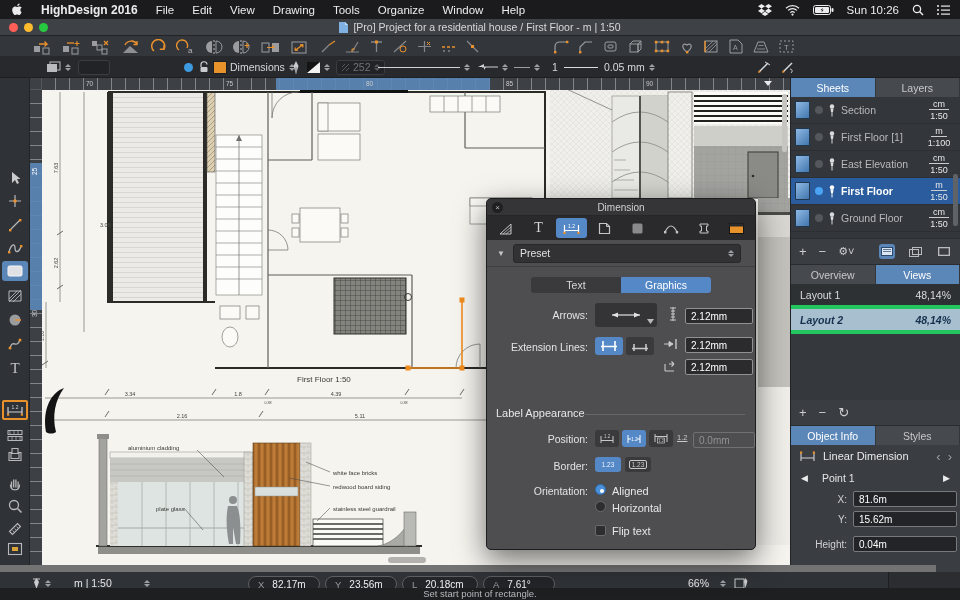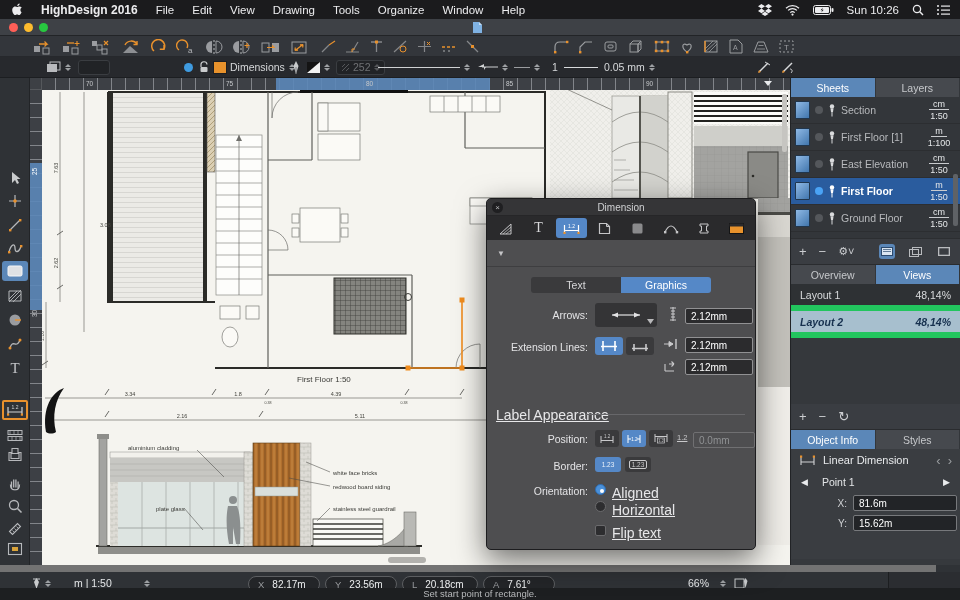--- a/index.html
+++ b/index.html
@@ -69,21 +69,21 @@
   .dot.on{background:#4aa3f5;}
   .sname{flex:1;font-size:10.5px;color:#b7b9bc;white-space:nowrap;overflow:hidden;}
   .sel .sname{color:#fff;font-weight:bold;}
   .frac{display:flex;flex-direction:column;align-items:center;min-width:32px;font-size:9px;color:#e6e8ea;}
   .frac .u{border-bottom:1px solid #c9cbce;padding:0 4px;line-height:10px;}
   .frac .s{line-height:10px;padding-top:1px;}
   .bbar{height:25px;display:flex;align-items:center;padding:0 8px;gap:12px;background:#3a3d42;border-bottom:1px solid #2a2c2f;color:#cbcdd0;font-size:13px;}
   .bbar .sp{flex:1;}
   .vmico{display:flex;align-items:center;justify-content:center;width:18px;height:15px;border-radius:3px;}
   .vmico.on{background:#5b87b8;}
-  .lrow{height:21px;display:flex;justify-content:space-between;align-items:center;padding:0 9px;font-size:10.5px;color:#d9dbdd;background:#2e3134;border-bottom:6px solid #22c55e;}
+  .lrow{height:21px;display:flex;justify-content:space-between;align-items:center;padding:0 9px;font-size:10.5px;color:#d9dbdd;background:#2e3134;border-bottom:4px solid #22c55e;}
   .lrow.sel{background:#a7bfce;color:#16304e;font-style:italic;font-weight:bold;}
   .filler{height:66px;background:#35383c;}
   .oirow{height:22px;display:flex;align-items:center;gap:7px;padding:0 8px;font-size:11px;color:#e8eaec;background:#3a3d41;}
   .chev{color:#9a9da0;font-size:13px;line-height:1;}
   .ptrow{height:22px;display:flex;align-items:center;padding:0 10px;background:#3a3d41;font-size:10.5px;color:#e3e5e7;}
   .tri{color:#e9ebed;font-size:9px;}
   .frow{height:20px;display:flex;align-items:center;background:#3a3d41;}
   .flab{width:56px;text-align:right;font-size:10px;color:#cfd1d4;margin-right:6px;}
   .ifield{width:92px;height:14px;background:#222427;border:1px solid #77797c;border-radius:2px;color:#fff;font-size:10px;padding:0 5px;display:flex;align-items:center;}
   .sscroll{position:absolute;right:2px;top:96px;width:5px;height:52px;border-radius:2px;background:#5f6266;}
@@ -115,21 +115,21 @@
   .tbtn.on{background:#5588c7;}
   .pbtn{position:absolute;width:24px;height:17px;background:#3a3a3c;border-radius:3px;display:flex;align-items:center;justify-content:center;}
   .pbtn.on{background:#5588c7;}
   .bbtn{position:absolute;width:26px;height:15px;border-radius:3px;display:flex;align-items:center;justify-content:center;font-size:6.5px;}
   .sline{position:absolute;height:1px;background:#67676a;}
   .radio{position:absolute;width:11px;height:11px;border-radius:50%;box-sizing:border-box;}
   .radio.on{background:#4a90d9;border:1px solid #2d6cb2;}
   .radio.on::after{content:"";position:absolute;left:3.5px;top:3.5px;width:4px;height:4px;border-radius:50%;background:#fff;}
   .radio.off{background:#2d2d2f;border:1px solid #6a6a6c;}
   .cbox{position:absolute;width:11px;height:11px;background:#2d2d2f;border:1px solid #6a6a6c;border-radius:2px;box-sizing:border-box;}
-  .dtext{position:absolute;font-size:14px;color:#e7e7e9;text-decoration:underline;}
+  .dtext{position:absolute;font-size:11px;color:#e7e7e9;}
 
   
   .status{left:0;top:565px;width:936px;height:23px;background:#2f3236;border-top:7px solid #737373;box-sizing:border-box;color:#e4e6e8;font-size:10.5px;}
   .st{position:absolute;top:0;height:22px;display:flex;align-items:center;}
   .pill{position:absolute;top:4px;height:14px;border:1px solid #5c5e61;border-radius:8px;background:#232528;display:flex;align-items:center;
         padding:0 9px;gap:8px;font-size:10px;}
   .pill .pl{color:#97999c;font-size:9.5px;}
   .pill .pv{color:#eceeef;}
   .stdiv{position:absolute;left:888px;top:0;width:1px;height:22px;background:#1c1e20;}
   .stright{position:absolute;left:889px;top:0;width:71px;height:22px;background:#2b2d31;}
@@ -186,21 +186,21 @@
   </div>
 
   <div class="ab tbar">
     <span class="tl" style="left:9px;background:#ff5f57"></span>
     <span class="tl" style="left:24px;background:#febc2e"></span>
     <span class="tl" style="left:39px;background:#28c840"></span>
     <div class="ttl">
       <svg class="dicon" width="9" height="11" viewBox="0 0 9 11">
           <path d="M0 0h6l3 3v8H0Z" fill="#7fb2e3"></path>
           <path d="M6 0l3 3H6Z" fill="#c5ddf2"></path>
-        </svg>
+        </svg><span>[Pro] Project for a residential house / First Floor - m | 1:50</span>
     </div>
   </div>
 
   <div class="ab icons1">
     <div class="ig" style="left:33px">
       <svg width="20" height="16" viewBox="0 0 20 16">
           <rect x="1" y="7" width="6" height="6" fill="#9a9ca0"></rect>
           <rect x="10" y="9" width="6" height="6" fill="none" stroke="#9a9ca0"></rect>
           <path d="M6 5h8l-2.5-2.5M14 5l-2.5 2.5" stroke="#e8912d" fill="none" stroke-width="1.3"></path>
         </svg>
@@ -885,20 +885,24 @@
     </div>
     <div class="frow">
       <span class="flab">X:</span>
       <span class="ifield">81.6m</span>
     </div>
     <div class="frow">
       <span class="flab">Y:</span>
       <span class="ifield">15.62m</span>
     </div>
     <div style="height:5px;background:#3a3d41"></div>
+    <div class="frow">
+      <span class="flab">Height:</span>
+      <span class="ifield">0.04m</span>
+    </div>
     <div style="height:21px;background:#3a3d41"></div>
     <div class="sscroll"></div>
   </div>
 
   <div class="ab dialog">
     <div class="dtitle">
       <span class="dclose">×</span>
       <span>Dimension</span>
     </div>
     <div class="dtabs">
@@ -942,20 +946,28 @@
         </span>
       <span class="dtab">
           <svg width="15" height="11" viewBox="0 0 15 11">
             <rect x="0.5" y="0.5" width="14" height="10" fill="#e8922c" stroke="#141414"></rect>
             <rect x="0.5" y="0.5" width="14" height="3" fill="#2a2a2c"></rect>
           </svg>
         </span>
     </div>
     <div class="prow">
       <span style="font-size:8px;color:#c5c5c7">▼</span>
+      <span class="ddrop">
+        <span>Preset</span>
+        <span class="sp"></span>
+        <span class="stp">
+            <i></i>
+            <b></b>
+          </span>
+      </span>
     </div>
     <div class="dbody">
       <div class="seg">
         <span class="sgl">Text</span>
         <span class="sgl on">Graphics</span>
       </div>
 
       <span class="dlab" style="left:0;top:42px">Arrows:</span>
       <span style="position:absolute;left:108px;top:36px;width:62px;height:24px;background:#343436;border-radius:3px;display:flex;align-items:center;justify-content:center">
         <svg width="40" height="8" viewBox="0 0 40 8">

